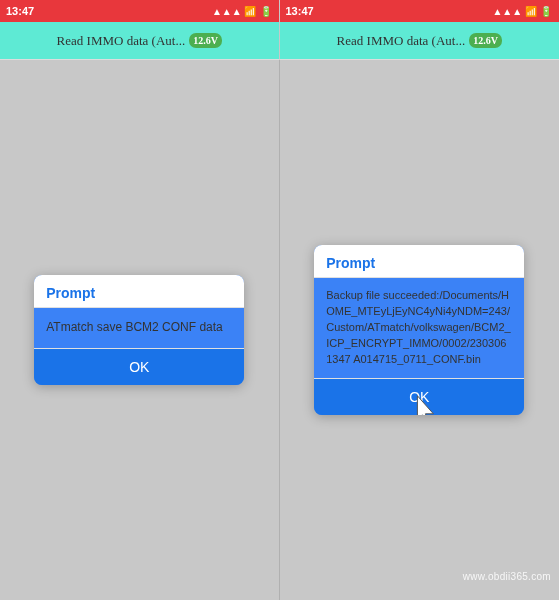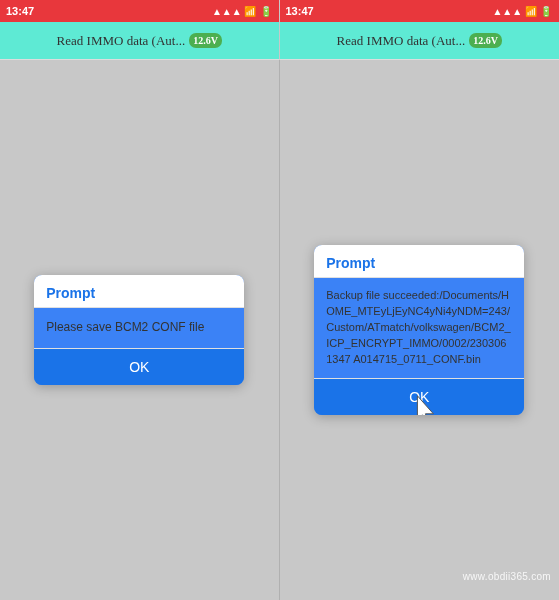--- a/index.html
+++ b/index.html
@@ -182,21 +182,21 @@
     <span>Read IMMO data (Aut...</span>
     <span class="voltage-badge">12.6V</span>
   </div>
 </div>
 
 <div class="main-content">
 
   <div class="panel">
     <div class="dialog">
       <div class="dialog-title">Prompt</div>
-      <div class="dialog-body">Please save BCM2 CONF file</div>
+      <div class="dialog-body">ATmatch save BCM2 CONF data</div>
       <div class="dialog-footer">
         <button class="dialog-btn">OK</button>
       </div>
     </div>
   </div>
 
   <div class="panel" style="position:relative;">
     <div class="dialog">
       <div class="dialog-title">Prompt</div>
       <div class="dialog-body" style="font-size:11px; word-break: break-all; line-height:1.45;">Backup file succeeded:/Documents/HOME_MTEyLjEyNC4yNi4yNDM=243/Custom/ATmatch/volkswagen/BCM2_ICP_ENCRYPT_IMMO/0002/2303061347

